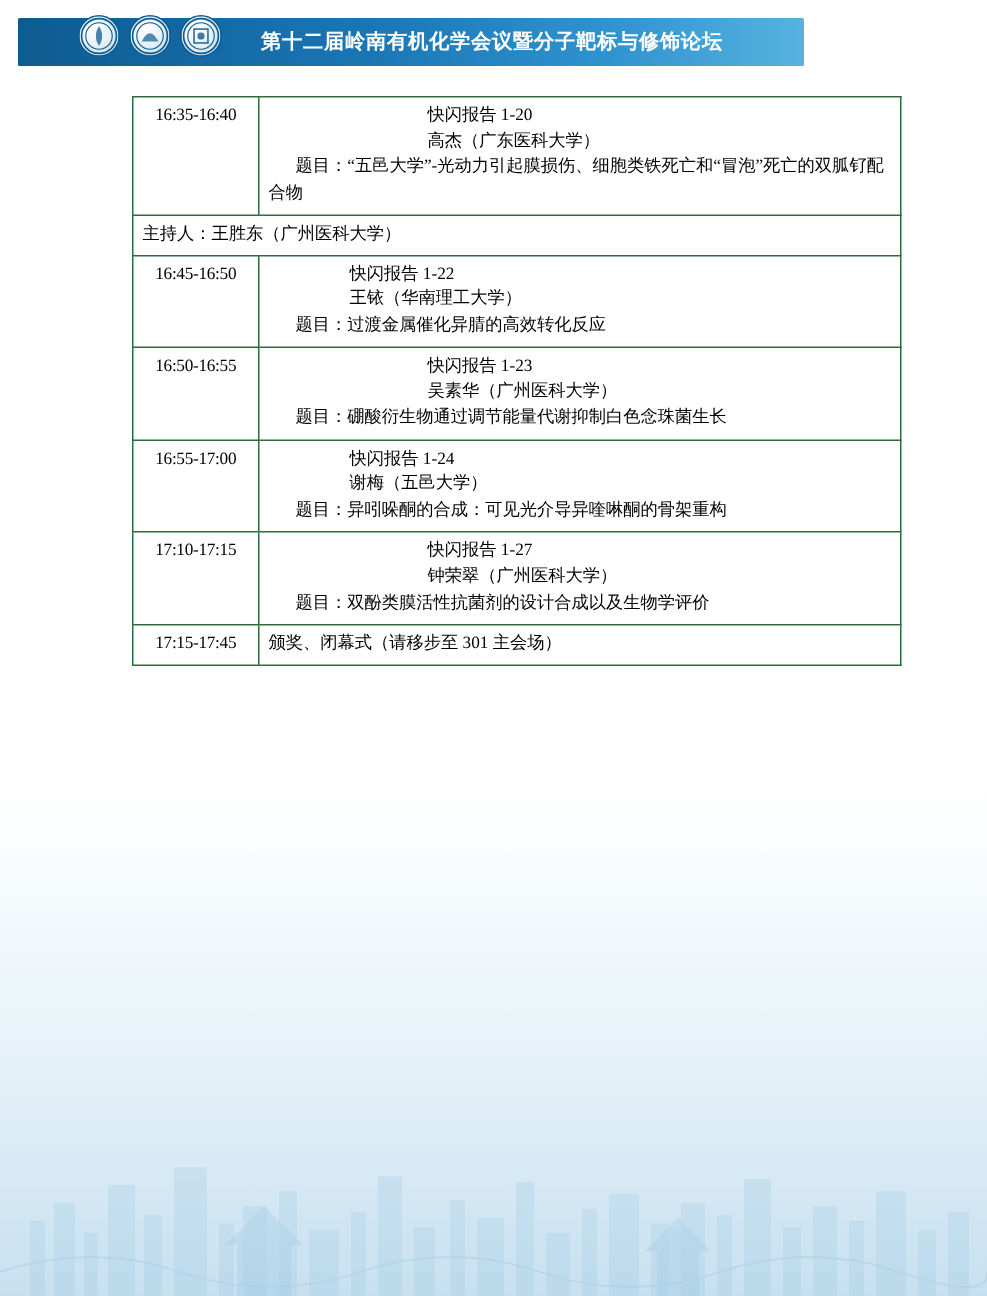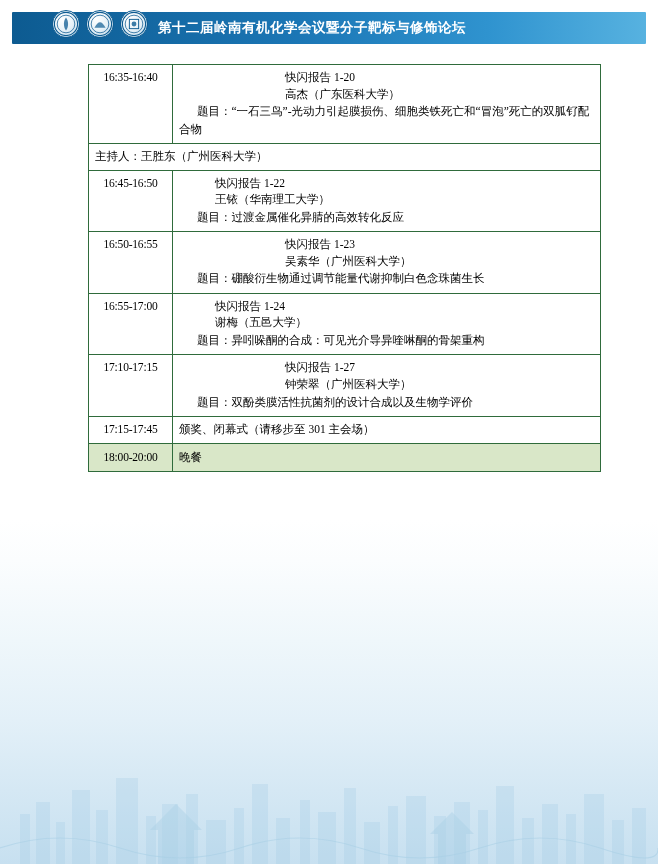--- a/index.html
+++ b/index.html
@@ -32,25 +32,25 @@
     position: absolute;
     left: 0; right: 0; bottom: 0;
     height: 120px;
     opacity: .5;
   }
 
   
   .header {
     position: absolute;
     left: 12px; top: 12px;
-    width: 634px; height: 32px;
+    width: 524px; height: 32px;
     background: linear-gradient(to right, #0d5b91 0%, #1b76b5 45%, #2f93cf 75%, #57b2e0 100%);
     display: flex;
     align-items: center;
-    padding-left: 50px;
+    padding-left: 66px;
     border-radius: 1px;
   }
   .header-logos {
     position: absolute;
     left: 52px; top: 10px;
     display: flex;
     gap: 6px;
     align-items: center;
   }
   .logo {
@@ -107,21 +107,21 @@
 
   .row-main {
     display: flex;
     align-items: baseline;
     flex-direction: column;
   }
   .speaker {
     margin-left: 106px;
     white-space: nowrap;
   }
-  .speaker.wide { margin-left: 36px; }
+  .speaker.wide { margin-left: 54px; }
   .topic {
     margin-top: 1px;
     text-indent: 18px;
     line-height: 1.5;
   }
 
   td.chair {
     text-align: left;
     vertical-align: middle;
     padding: 4px 0 5px 0;
@@ -213,21 +213,21 @@
     <table class="schedule">
       <tbody>
 
         <tr>
           <td class="time">16:35-16:40</td>
           <td class="content">
             <div class="row-main">
               <span>快闪报告 1-20</span>
               <span class="speaker">高杰（广东医科大学）</span>
             </div>
-            <div class="topic">题目：“一石三鸟”-光动力引起膜损伤、细胞类铁死亡和“冒泡”死亡的双胍钌配合物</div>
+            <div class="topic">题目：“五邑大学”-光动力引起膜损伤、细胞类铁死亡和“冒泡”死亡的双胍钌配合物</div>
           </td>
         </tr>
 
         <tr>
           <td class="chair" colspan="2">主持人：王胜东（广州医科大学）</td>
         </tr>
 
 
         <tr>
           <td class="time">16:45-16:50</td>
@@ -273,22 +273,18 @@
             </div>
             <div class="topic">题目：双酚类膜活性抗菌剂的设计合成以及生物学评价</div>
           </td>
         </tr>
 
         <tr class="single">
           <td class="time">17:15-17:45</td>
           <td class="content">颁奖、闭幕式（请移步至 301 主会场）</td>
         </tr>
 
-        <tr class="dinner">
-          <td class="time">18:00-20:00</td>
-          <td class="content">晚餐</td>
-        </tr>
 
       </tbody>
     </table>
   </div>
 
 </div>
 
 </body></html>

